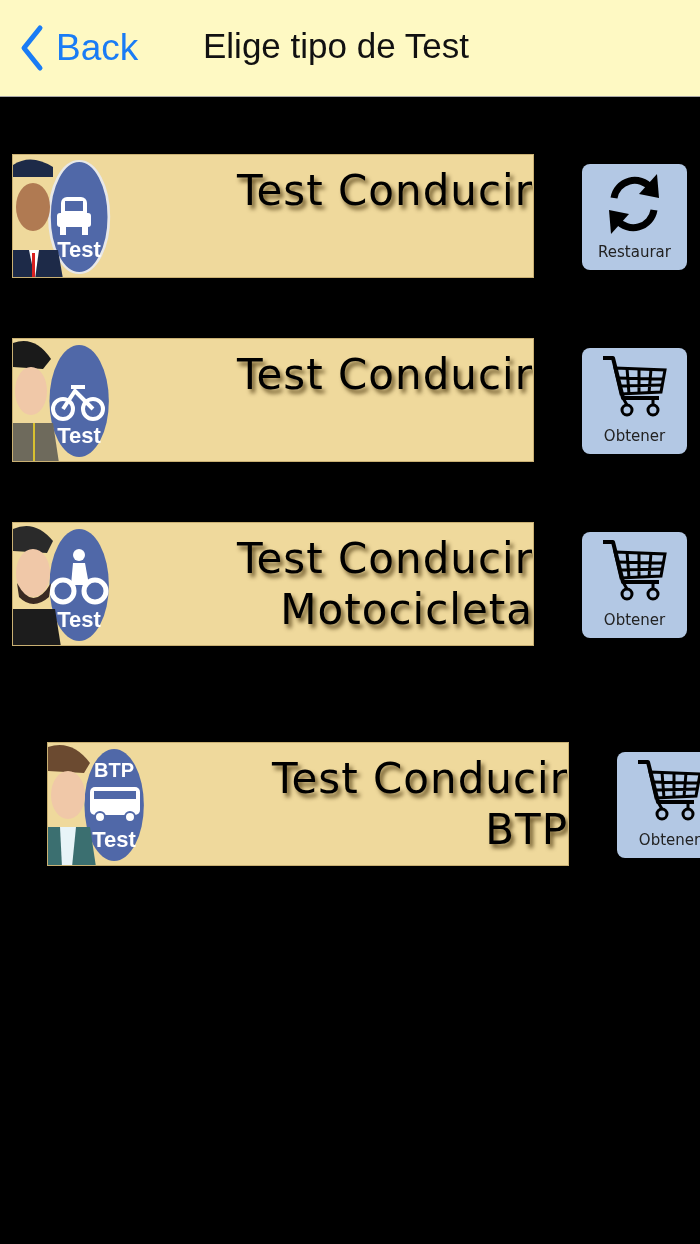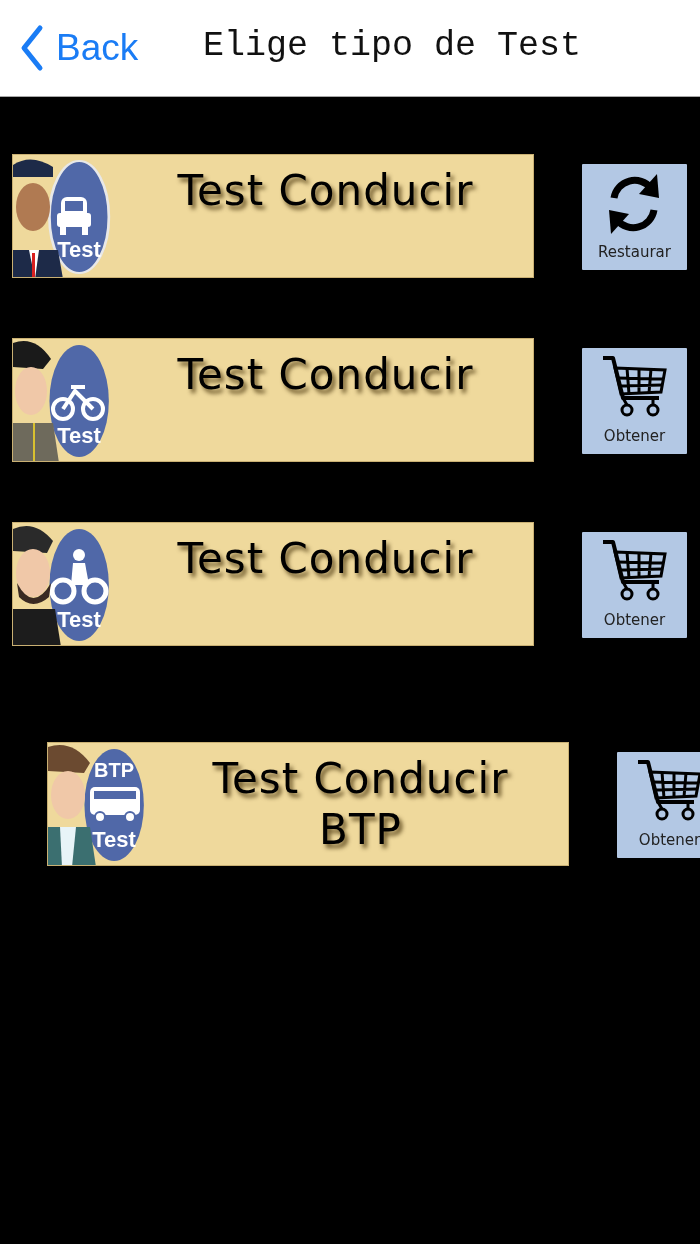--- a/index.html
+++ b/index.html
@@ -1,26 +1,26 @@
 <!DOCTYPE html>
 <html><head>
 <meta charset="utf-8">
 <style>
   html, body { margin:0; padding:0; }
   body { width:700px; height:1244px; background:#000; position:relative; overflow:hidden; font-family:"DejaVu Sans", sans-serif; }
-  .navbar { position:absolute; left:0; top:0; width:700px; height:96px; background:#ffffff; border-bottom:1px solid #a8a8a8; }
+  .navbar { position:absolute; left:0; top:0; width:700px; height:96px; background:#fef9c3; border-bottom:1px solid #a8a8a8; }
   .back { position:absolute; left:18px; top:24px; height:48px; display:flex; align-items:center; color:#1a7cf5; cursor:pointer; }
   .back svg { width:28px; height:48px; }
   .back-label { font-family:"Liberation Sans", sans-serif; font-size:37px; margin-left:10px; }
-  .title { position:absolute; left:203px; top:26px; font-family:Liberation Mono, monospace; font-size:35px; color:#111; }
+  .title { position:absolute; left:203px; top:26px; font-family:Liberation Sans, sans-serif; font-size:35px; color:#111; }
   .row { position:absolute; left:0; width:700px; height:126px; }
   .banner { position:absolute; left:12px; top:0; width:522px; height:124px; background:#efd99c; border:1px solid #c9b073; box-sizing:border-box; cursor:pointer; overflow:hidden; }
   .avatar { position:absolute; left:0; top:0; width:105px; height:124px; }
-  .banner-text { position:absolute; left:105px; right:0; top:10px; text-align:center; font-family:"DejaVu Sans", sans-serif; font-size:42px; line-height:51px; color:#000; text-shadow:3px 4px 4px rgba(60,40,0,0.75); letter-spacing:1px; }
-  .action { position:absolute; left:582px; top:10px; width:105px; height:106px; background:#b3c8e4; border-radius:1px; cursor:pointer; }
+  .banner-text { position:absolute; left:105px; right:0; top:10px; text-align:right; font-family:"DejaVu Sans", sans-serif; font-size:42px; line-height:51px; color:#000; text-shadow:3px 4px 4px rgba(60,40,0,0.75); letter-spacing:1px; }
+  .action { position:absolute; left:582px; top:10px; width:105px; height:106px; background:#b3c8e4; border-radius:8px; cursor:pointer; }
   .action svg { position:absolute; left:17px; top:4px; width:70px; height:70px; }
   .action-label { position:absolute; left:0; right:0; bottom:9px; text-align:center; font-family:"DejaVu Sans", sans-serif; font-size:15px; color:#222; }
 </style>
 </head>
 <body>
 
 <div class="navbar">
   <div class="back">
     <svg viewBox="0 0 28 48">
         <path d="M22 4 L6 24 L22 44" stroke="#1a7cf5" stroke-width="5" fill="none" stroke-linecap="round" stroke-linejoin="round"></path>
@@ -106,20 +106,21 @@
         <path d="M60 40 L72 40 L76 62 L58 62 Z" fill="#fff"></path>
       </g>
       <text x="66" y="104" font-family="Liberation Sans, sans-serif" font-size="22" font-weight="bold" fill="#fff" text-anchor="middle">Test</text>
       <path d="M0 6 Q22 -4 40 18 L34 30 L0 28 Z" fill="#2a2a2a"></path>
       <ellipse cx="20" cy="50" rx="17" ry="24" fill="#f0c8a8"></ellipse>
       <path d="M4 60 Q20 90 38 60 L36 74 Q20 88 6 74 Z" fill="#3a2a22"></path>
       <path d="M0 86 L42 86 L48 124 L0 124 Z" fill="#1c1c1c"></path>
     </svg>
     <div class="banner-text">
       <div>Test Conducir</div>
+      <div>Motocicleta</div>
     </div>
   </div>
   <div class="action">
     <svg viewBox="0 0 70 70">
       <path d="M4 6 L14 6 L24 46 L60 46" stroke="#000" stroke-width="4" fill="none" stroke-linejoin="round"></path>
       <path d="M16 16 L66 18 L62 40 L22 42 Z" stroke="#000" stroke-width="3" fill="none"></path>
       <path d="M18 26 L64 27 M20 34 L63 33 M28 16 L30 42 M40 17 L40 42 M52 17 L50 41" stroke="#000" stroke-width="3"></path>
       <circle cx="28" cy="58" r="5" stroke="#000" stroke-width="3" fill="none"></circle>
       <circle cx="54" cy="58" r="5" stroke="#000" stroke-width="3" fill="none"></circle>
       <path d="M24 46 L28 53 M54 46 L54 53" stroke="#000" stroke-width="3"></path>

